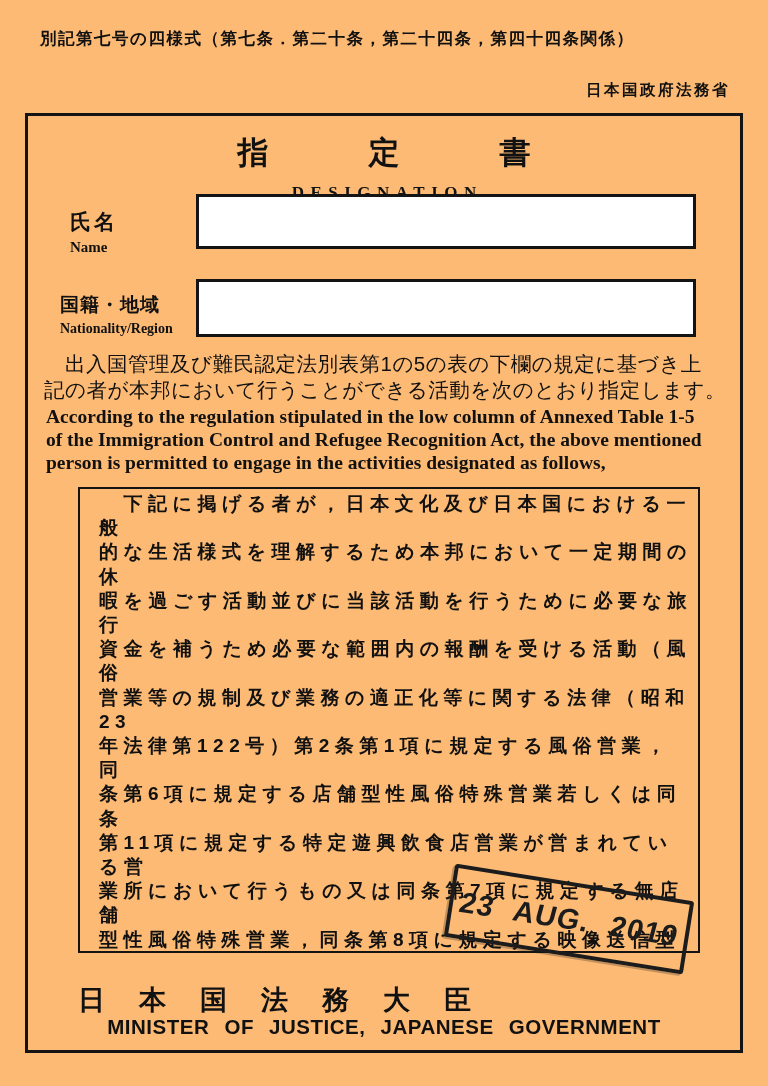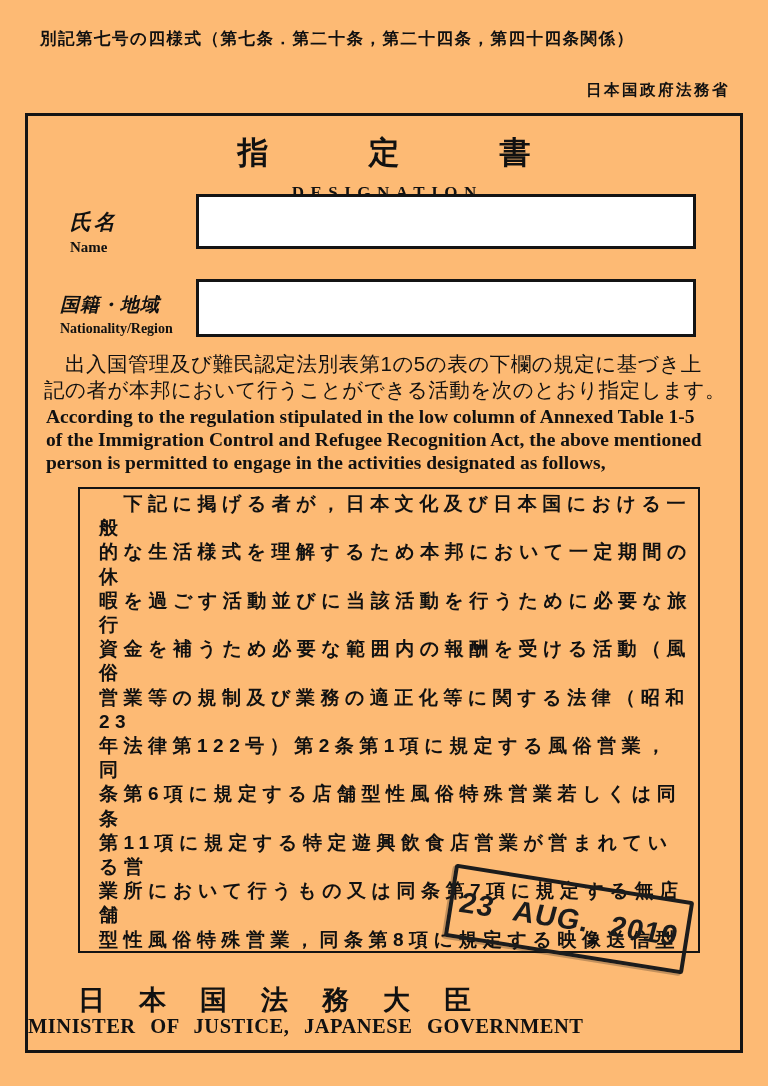--- a/index.html
+++ b/index.html
@@ -38,21 +38,21 @@
     letter-spacing: 100px; margin-right: 0; text-indent: 100px;
   }
   .title-en {
     position: absolute; top: 54px; left: 0; width: 100%;
     text-align: center;
     font-family: "Liberation Serif", serif;
     font-size: 17px; font-weight: 700; letter-spacing: 6.5px; text-indent: 6.5px; margin-top: 13px;
   }
 
   
-  .label-ja { font-size: 21px; font-weight: 700; letter-spacing: 3px; font-style: italic; }
+  .label-ja { font-size: 21px; font-weight: 700; letter-spacing: 3px; }
   .label-en {
     font-family: "Liberation Serif", serif;
     font-size: 15px; font-weight: 700; margin-top: 3px;
   }
   .labels-name { position: absolute; left: 42px; top: 92px; }
   .labels-nationality { position: absolute; left: 32px; top: 176px; }
   .labels-nationality .label-ja { font-size: 19px; letter-spacing: 1px; }
   .labels-nationality .label-en { font-size: 14px; }
 
   .field-box {
@@ -105,21 +105,22 @@
   }
 
   
   .minister-ja {
     position: absolute; top: 866px; left: 16px; width: 100%;
     font-size: 27px; font-weight: 700;
     letter-spacing: 34px; text-indent: 34px;
   }
   .minister-en {
     position: absolute; top: 899px; left: 0; width: 100%;
-    font-family: Liberation Serif, serif;
+    text-align: center;
+    font-family: Liberation Sans, sans-serif;
     font-size: 20.5px; font-weight: 700;
     letter-spacing: 0.5px; word-spacing: 9px;
   }
 </style>
 </head>
 <body>
 
 <div class="page">
 
   <div class="form-number">別記第七号の四様式（第七条．第二十条，第二十四条，第四十四条関係）</div>

